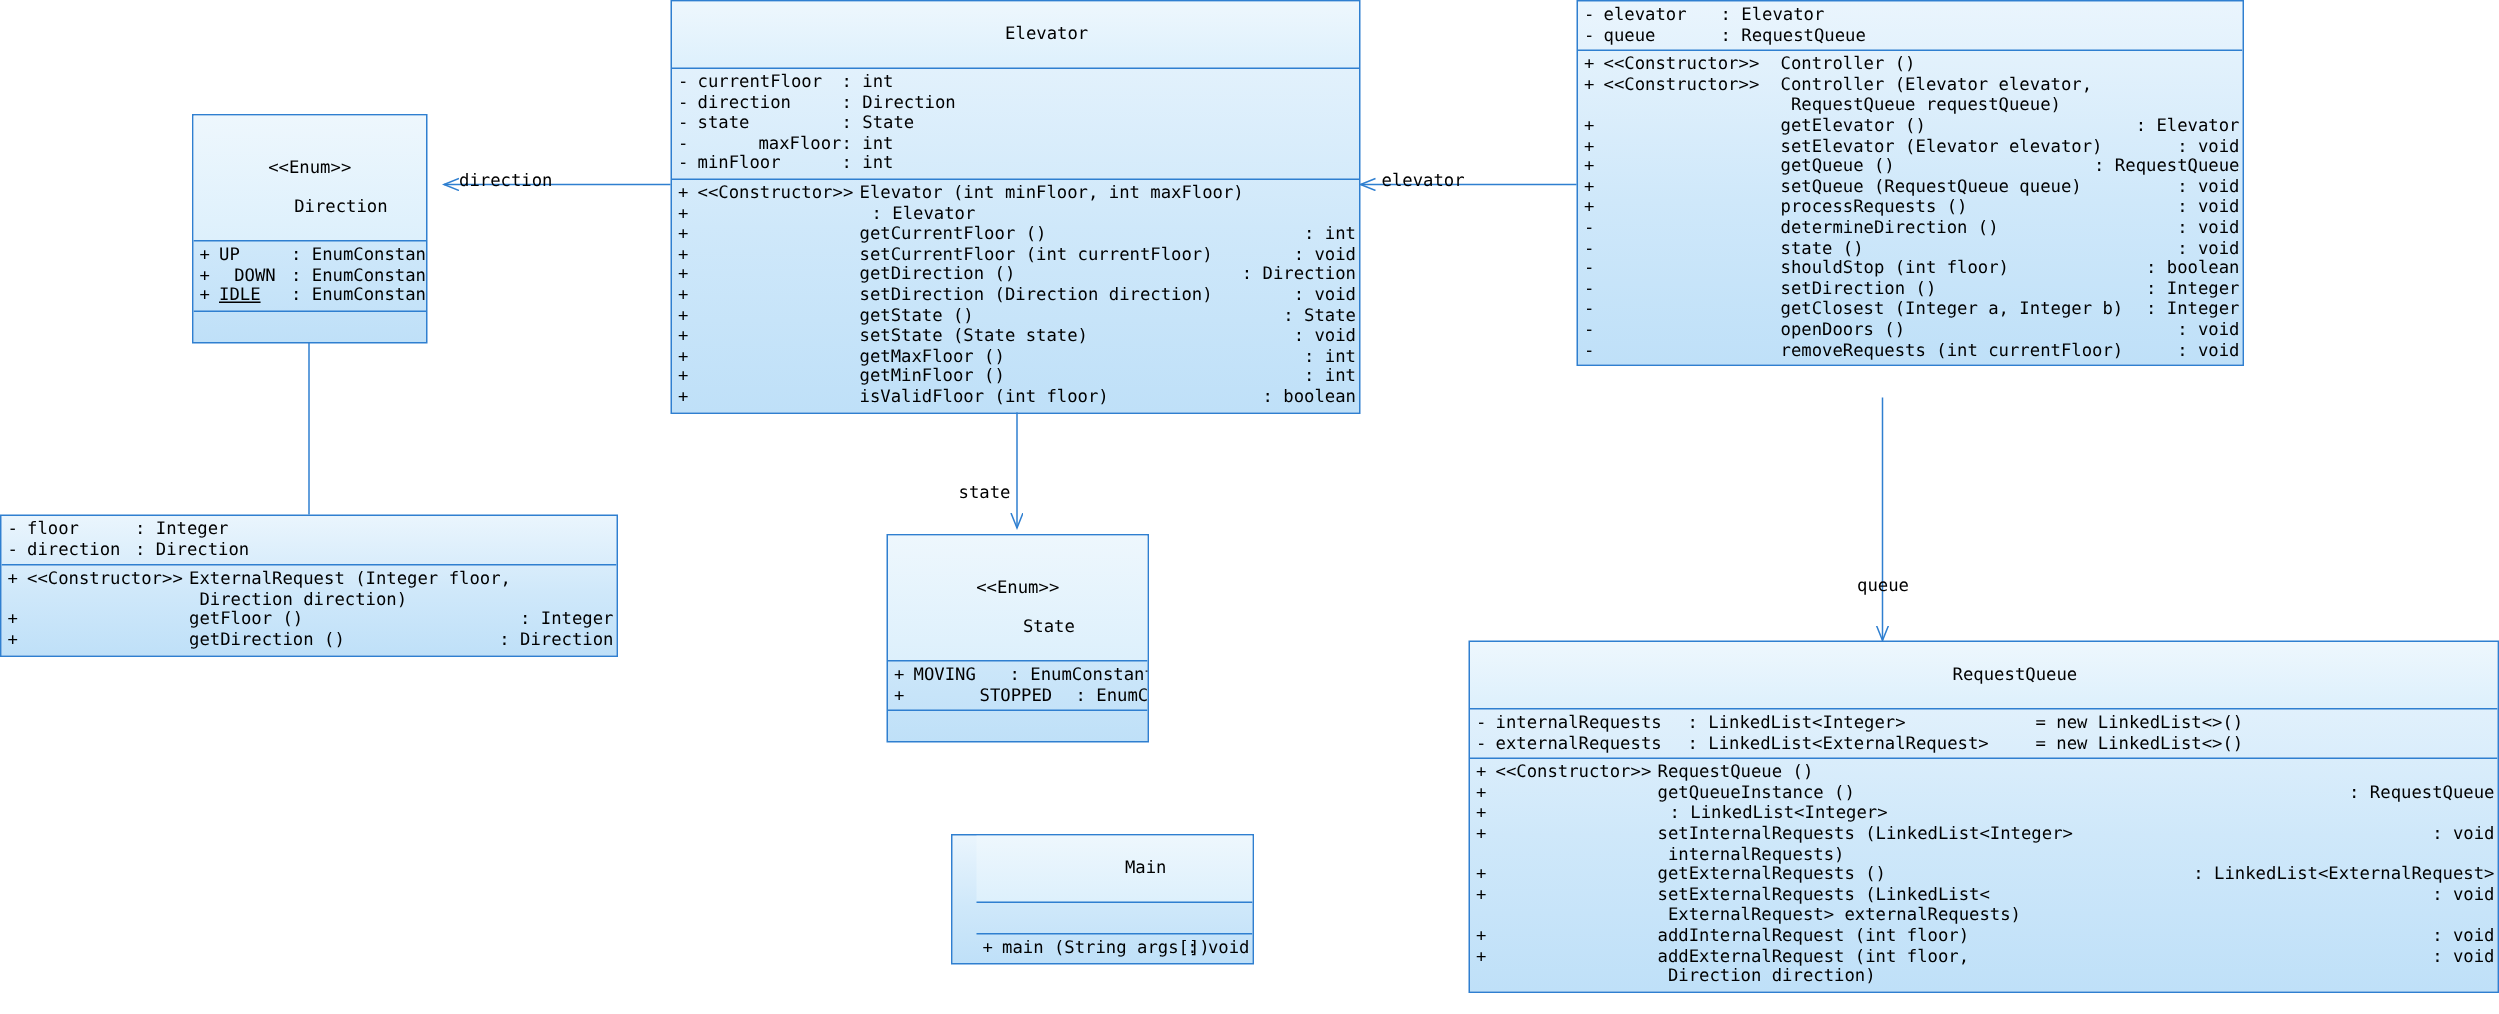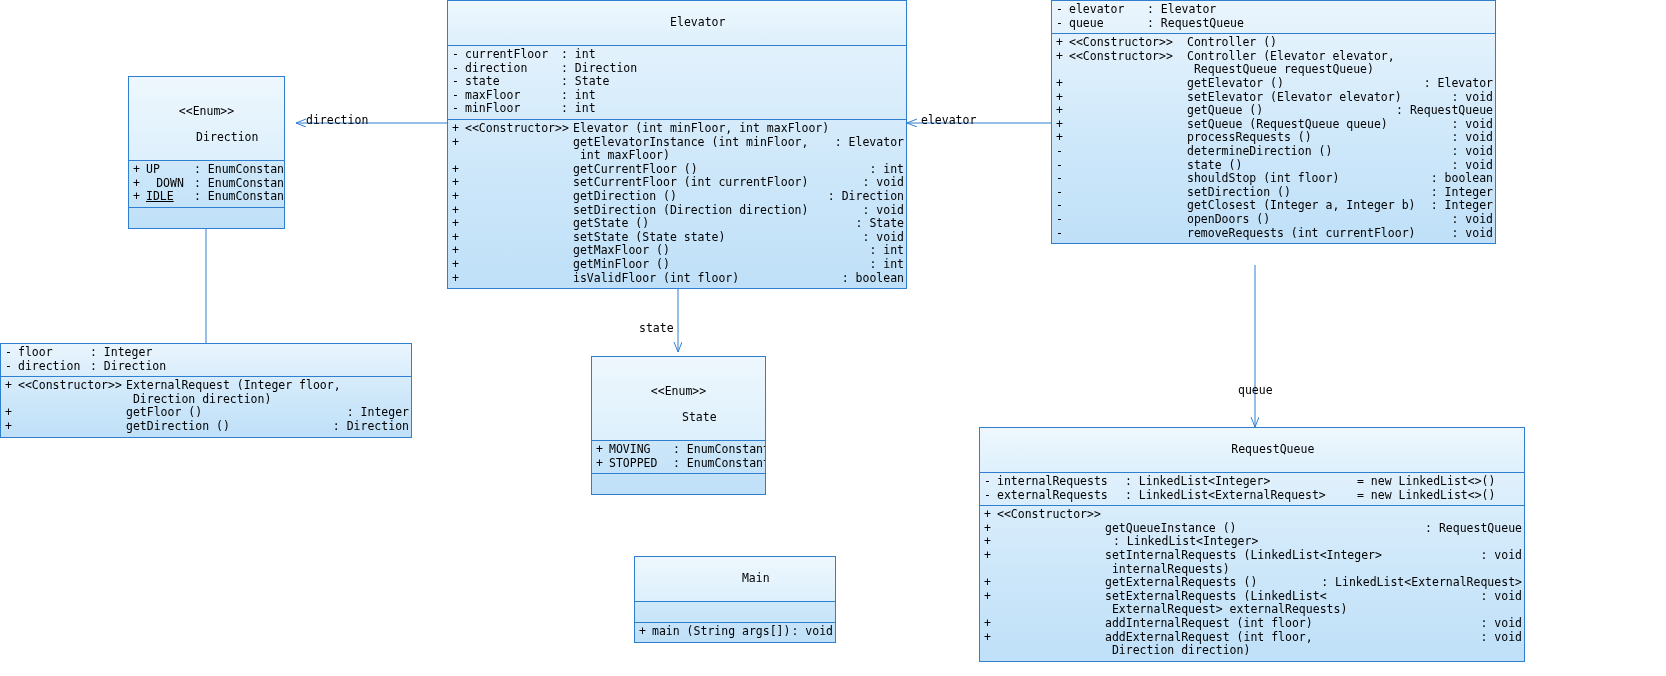--- a/index.html
+++ b/index.html
@@ -127,27 +127,26 @@
   <div class="edge-label" style="left:1238px; top:384px;">queue</div>
 
   <div class="uml" id="cls-elevator" style="left:447px; top:0px; width:460px;">
     <div class="title">
       <span>Elevator</span>
     </div>
     <div class="compartment">
         <div class="row arow"><span class="vis">-</span><span class="an" style="width: 96px; display: inline-block; flex: 0 0 96px;">currentFloor</span><span style="flex: 1 1 auto;">: int</span></div>
         <div class="row arow"><span class="vis">-</span><span class="an" style="width: 96px; display: inline-block; flex: 0 0 96px;">direction</span><span style="flex: 1 1 auto;">: Direction</span></div>
         <div class="row arow"><span class="vis">-</span><span class="an" style="width: 96px; display: inline-block; flex: 0 0 96px;">state</span><span style="flex: 1 1 auto;">: State</span></div>
-        <div class="row arow"><span class="vis">-</span><span class="an" style="width: 96px; display: inline-block; flex: 0 0 96px;">maxFloor</span><span style="flex: 1 1 auto;">: int</span></div>
+        <div class="row arow"><span class="vis">-</span><span class="an" style="width: 96px; display: inline-block; flex: 0 0 96px; text-align: right;">maxFloor</span><span style="flex: 1 1 auto;">: int</span></div>
         <div class="row arow"><span class="vis">-</span><span class="an" style="width: 96px; display: inline-block; flex: 0 0 96px;">minFloor</span><span style="flex: 1 1 auto;">: int</span></div>
       </div>
     <div class="compartment">
         <div class="row"><span class="vis">+</span><span class="stereotag" style="flex: 0 0 108px;">&lt;&lt;Constructor&gt;&gt;</span><span class="sig">Elevator (int minFloor, int maxFloor)</span></div>
-        <div class="row"><span class="vis">+</span><span class="stereotag" style="flex: 0 0 108px;"></span><span class="sig">getElevatorInstance (int minFloor,
- int maxFloor)</span><span class="ty">: Elevator</span></div>
+        <div class="row"><span class="vis">+</span><span class="stereotag" style="flex: 0 0 108px;"></span><span class="ty">: Elevator</span></div>
         <div class="row"><span class="vis">+</span><span class="stereotag" style="flex: 0 0 108px;"></span><span class="sig">getCurrentFloor ()</span><span class="ty">: int</span></div>
         <div class="row"><span class="vis">+</span><span class="stereotag" style="flex: 0 0 108px;"></span><span class="sig">setCurrentFloor (int currentFloor)</span><span class="ty">: void</span></div>
         <div class="row"><span class="vis">+</span><span class="stereotag" style="flex: 0 0 108px;"></span><span class="sig">getDirection ()</span><span class="ty">: Direction</span></div>
         <div class="row"><span class="vis">+</span><span class="stereotag" style="flex: 0 0 108px;"></span><span class="sig">setDirection (Direction direction)</span><span class="ty">: void</span></div>
         <div class="row"><span class="vis">+</span><span class="stereotag" style="flex: 0 0 108px;"></span><span class="sig">getState ()</span><span class="ty">: State</span></div>
         <div class="row"><span class="vis">+</span><span class="stereotag" style="flex: 0 0 108px;"></span><span class="sig">setState (State state)</span><span class="ty">: void</span></div>
         <div class="row"><span class="vis">+</span><span class="stereotag" style="flex: 0 0 108px;"></span><span class="sig">getMaxFloor ()</span><span class="ty">: int</span></div>
         <div class="row"><span class="vis">+</span><span class="stereotag" style="flex: 0 0 108px;"></span><span class="sig">getMinFloor ()</span><span class="ty">: int</span></div>
         <div class="row"><span class="vis">+</span><span class="stereotag" style="flex: 0 0 108px;"></span><span class="sig">isValidFloor (int floor)</span><span class="ty">: boolean</span></div>
       </div>
@@ -190,62 +189,62 @@
     <div class="compartment empty"></div>
   </div>
 
   <div class="uml" id="cls-state" style="left:591px; top:356px; width:175px;">
     <div class="title">
       <span class="stereo">&lt;&lt;Enum&gt;&gt;</span>
       <span>State</span>
     </div>
     <div class="compartment">
         <div class="row arow"><span class="vis">+</span><span class="an" style="width: 64px; display: inline-block; flex: 0 0 64px;">MOVING</span><span style="flex: 1 1 auto;">: EnumConstant</span></div>
-        <div class="row arow"><span class="vis">+</span><span class="an" style="width: 64px; display: inline-block; flex: 0 0 64px;">STOPPED</span><span style="flex: 1 1 auto;">: EnumConstant</span></div>
+        <div class="row arow"><span class="vis">+</span><span class="an" style="width: 64px; display: inline-block; flex: 0 0 64px; margin-left: 44px;">STOPPED</span><span style="flex: 1 1 auto;">: EnumConstant</span></div>
       </div>
     <div class="compartment empty"></div>
   </div>
 
   <div class="uml" id="cls-extreq" style="left:0px; top:343px; width:412px;">
     <div class="compartment">
         <div class="row arow"><span class="vis">-</span><span class="an" style="width: 72px; display: inline-block; flex: 0 0 72px;">floor</span><span style="flex: 1 1 auto;">: Integer</span></div>
         <div class="row arow"><span class="vis">-</span><span class="an" style="width: 72px; display: inline-block; flex: 0 0 72px;">direction</span><span style="flex: 1 1 auto;">: Direction</span></div>
       </div>
     <div class="compartment">
         <div class="row"><span class="vis">+</span><span class="stereotag" style="flex: 0 0 108px;">&lt;&lt;Constructor&gt;&gt;</span><span class="sig">ExternalRequest (Integer floor,
  Direction direction)</span></div>
         <div class="row"><span class="vis">+</span><span class="stereotag" style="flex: 0 0 108px;"></span><span class="sig">getFloor ()</span><span class="ty">: Integer</span></div>
         <div class="row"><span class="vis">+</span><span class="stereotag" style="flex: 0 0 108px;"></span><span class="sig">getDirection ()</span><span class="ty">: Direction</span></div>
       </div>
   </div>
 
-  <div class="uml" id="cls-reqqueue" style="left:979px; top:427px; width:546px;">
+  <div class="uml" id="cls-reqqueue" style="left:979px; top:427px; width:687px;">
     <div class="title">
       <span>RequestQueue</span>
     </div>
     <div class="compartment">
         <div class="row arow"><span class="vis">-</span><span class="an" style="width: 128px; display: inline-block; flex: 0 0 128px;">internalRequests</span><span style="flex: 0 0 232px;">: LinkedList&lt;Integer&gt;</span><span style="flex: 1 1 auto;">= new LinkedList&lt;&gt;()</span></div>
         <div class="row arow"><span class="vis">-</span><span class="an" style="width: 128px; display: inline-block; flex: 0 0 128px;">externalRequests</span><span style="flex: 0 0 232px;">: LinkedList&lt;ExternalRequest&gt;</span><span style="flex: 1 1 auto;">= new LinkedList&lt;&gt;()</span></div>
       </div>
     <div class="compartment">
-        <div class="row"><span class="vis">+</span><span class="stereotag" style="flex: 0 0 108px;">&lt;&lt;Constructor&gt;&gt;</span></div>
+        <div class="row"><span class="vis">+</span><span class="stereotag" style="flex: 0 0 108px;">&lt;&lt;Constructor&gt;&gt;</span><span class="sig">RequestQueue ()</span></div>
         <div class="row"><span class="vis">+</span><span class="stereotag" style="flex: 0 0 108px;"></span><span class="sig">getQueueInstance ()</span><span class="ty">: RequestQueue</span></div>
         <div class="row"><span class="vis">+</span><span class="stereotag" style="flex: 0 0 108px;"></span><span class="ty">: LinkedList&lt;Integer&gt;</span></div>
         <div class="row"><span class="vis">+</span><span class="stereotag" style="flex: 0 0 108px;"></span><span class="sig">setInternalRequests (LinkedList&lt;Integer&gt;
  internalRequests)</span><span class="ty">: void</span></div>
         <div class="row"><span class="vis">+</span><span class="stereotag" style="flex: 0 0 108px;"></span><span class="sig">getExternalRequests ()</span><span class="ty">: LinkedList&lt;ExternalRequest&gt;</span></div>
         <div class="row"><span class="vis">+</span><span class="stereotag" style="flex: 0 0 108px;"></span><span class="sig">setExternalRequests (LinkedList&lt;
  ExternalRequest&gt; externalRequests)</span><span class="ty">: void</span></div>
         <div class="row"><span class="vis">+</span><span class="stereotag" style="flex: 0 0 108px;"></span><span class="sig">addInternalRequest (int floor)</span><span class="ty">: void</span></div>
         <div class="row"><span class="vis">+</span><span class="stereotag" style="flex: 0 0 108px;"></span><span class="sig">addExternalRequest (int floor,
  Direction direction)</span><span class="ty">: void</span></div>
       </div>
   </div>
 
-  <div class="uml" id="cls-main" style="left:634px; top:556px; width:202px;">
+  <div class="uml" id="cls-main" style="left:634px; top:556px; width:202px;padding-left:16px;">
     <div class="title">
       <span>Main</span>
     </div>
     <div class="compartment empty"></div>
     <div class="compartment">
         <div class="row"><span class="vis">+</span><span class="sig">main (String args[])</span><span class="ty" style="flex: 0 0 auto;">: void</span></div>
       </div>
   </div>
 
 </div>

